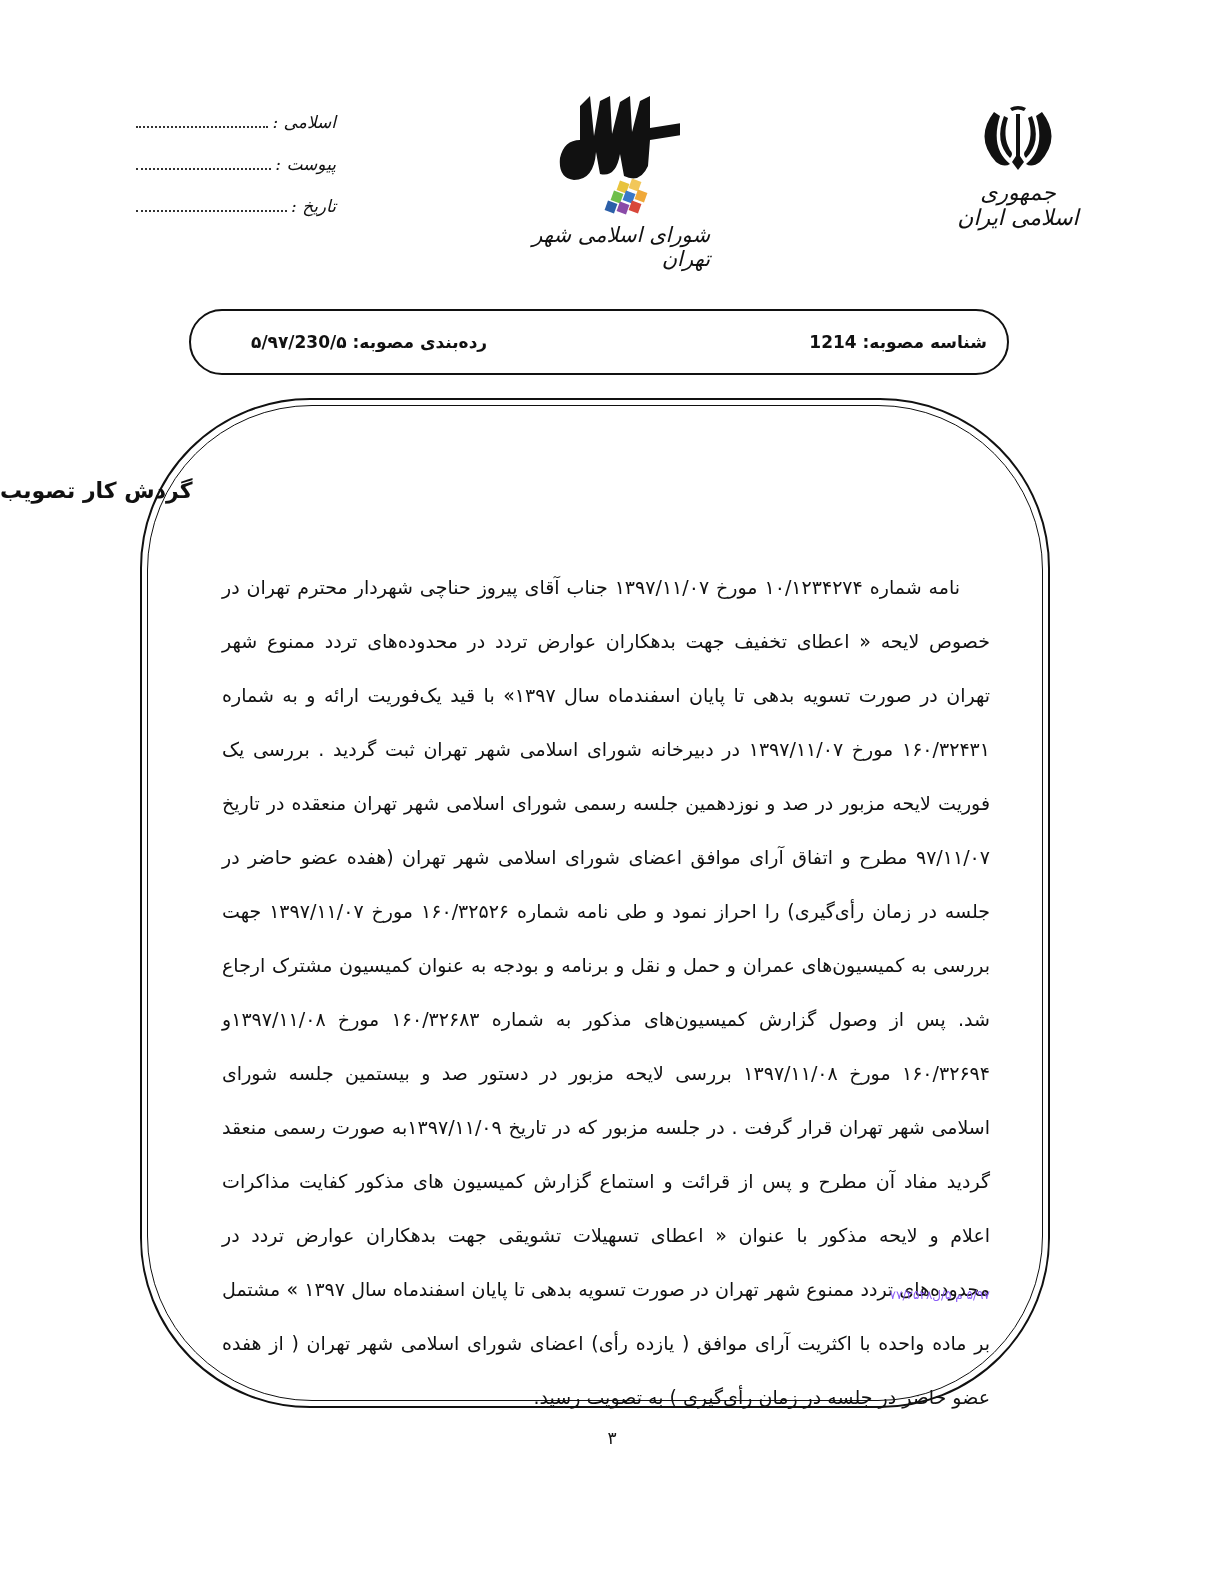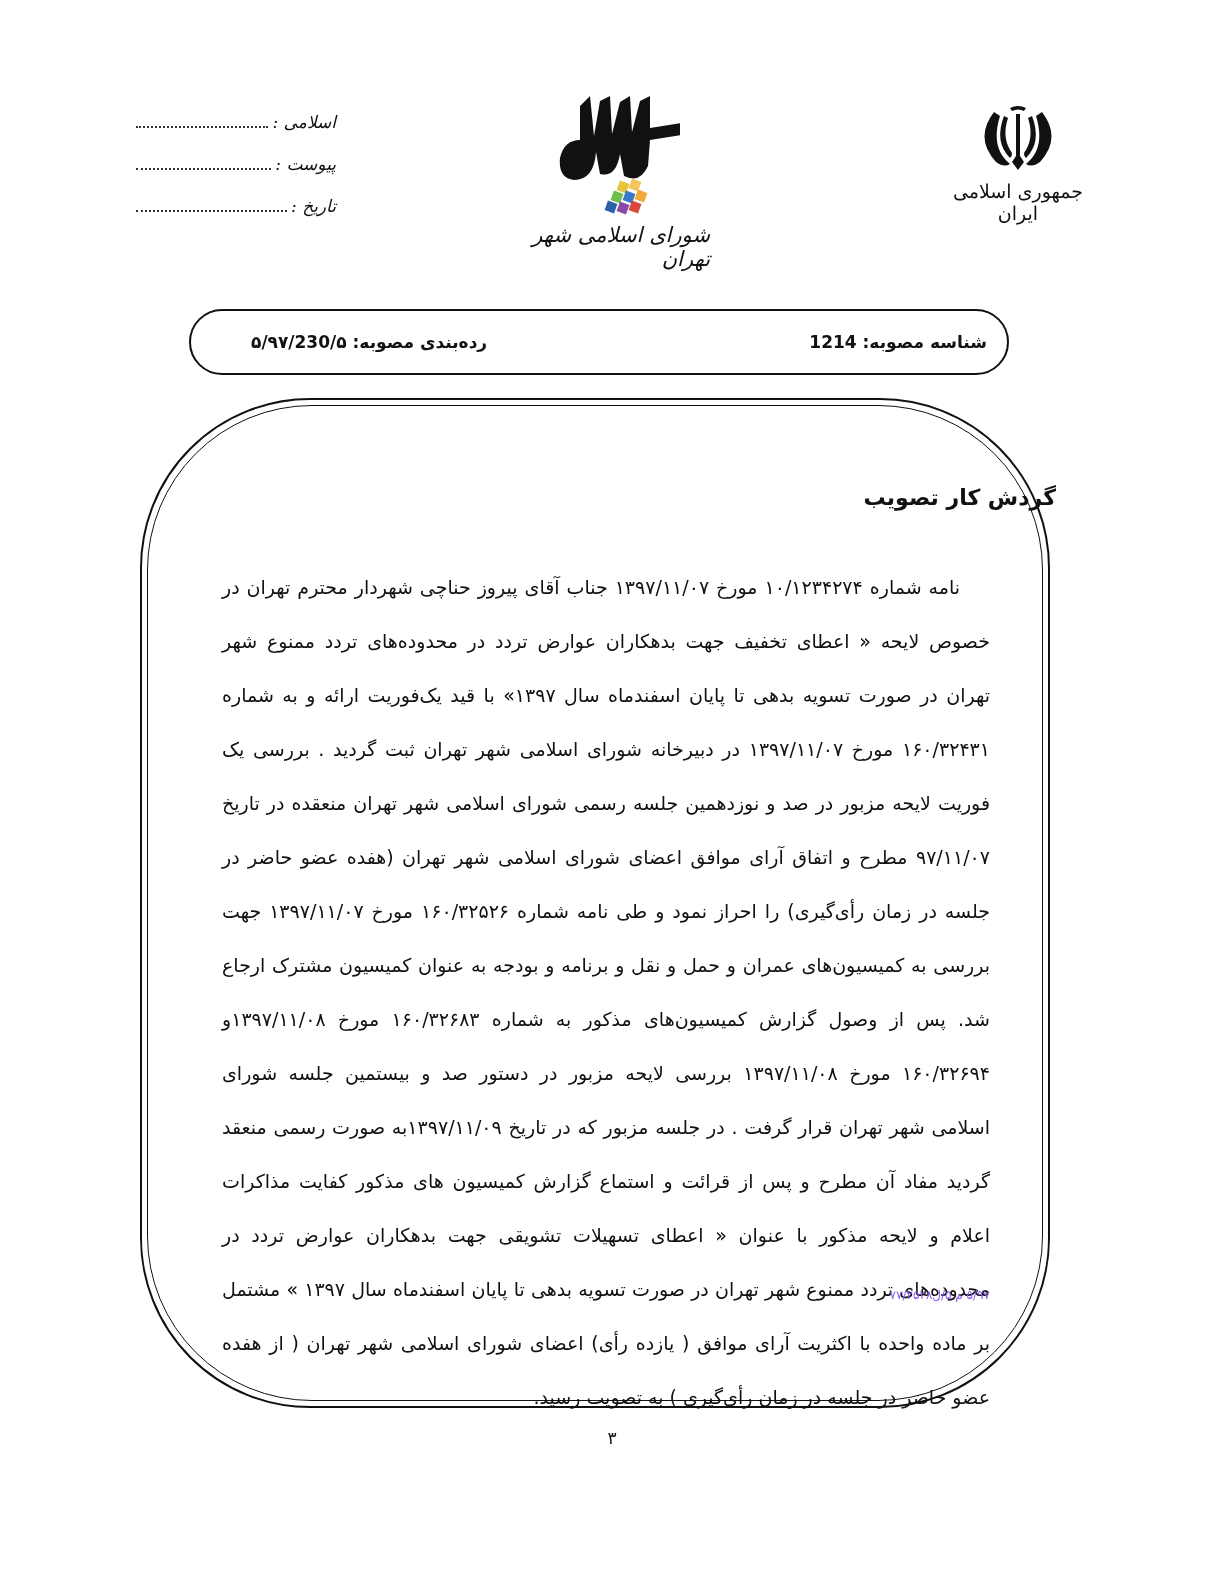--- a/index.html
+++ b/index.html
@@ -6,34 +6,34 @@
     body { width: 1224px; height: 1584px; position: relative; overflow: hidden; font-family: "DejaVu Sans", sans-serif; color: #111; }
 
     
     .form-fields { position: absolute; left: 136px; top: 112px; width: 200px; direction: rtl; }
     .form-row { display: flex; align-items: baseline; height: 42px; }
     .form-label { font-family: "DejaVu Serif", serif; font-style: italic; font-size: 17px; white-space: nowrap; padding-left: 4px; }
     .form-dots { flex: 1; border-bottom: 2px dotted #333; height: 10px; }
 
     .emblem { position: absolute; left: 948px; top: 106px; width: 140px; text-align: center; }
     .emblem svg { display: block; margin: 0 auto; }
-    .emblem-text { font-family: "DejaVu Serif", serif; font-size: 19px; margin-top: 10px; direction: rtl; }
+    .emblem-text { font-family: "DejaVu Serif", serif; font-style: italic; font-size: 22px; margin-top: 10px; direction: rtl; }
 
     .council-logo { position: absolute; left: 520px; top: 96px; width: 190px; text-align: right; }
     .council-logo svg { display: block; margin: 0 auto; }
     .council-text { font-family: "DejaVu Serif", serif; font-style: italic; font-size: 21px; direction: rtl; margin-top: 2px; }
 
     
     .id-bar { position: absolute; left: 189px; top: 309px; width: 820px; height: 66px; border: 2px solid #111; border-radius: 33px; box-sizing: border-box; direction: rtl; display: flex; align-items: center; justify-content: space-between; padding: 0 20px 0 60px; font-weight: bold; font-size: 17px; }
 
     
     .frame-outer { position: absolute; left: 140px; top: 398px; width: 910px; height: 1010px; border: 2px solid #111; border-radius: 170px; box-sizing: border-box; }
     .frame-inner { position: absolute; left: 5px; top: 5px; right: 5px; bottom: 5px; border: 1.5px solid #111; border-radius: 165px; }
 
-    .title { position: absolute; left: 0; width: 1056px; top: 478px; text-align: right; font-weight: bold; font-size: 22px; direction: rtl; letter-spacing: 1px; margin-top: 7px; }
+    .title { position: absolute; left: 0; width: 1056px; top: 478px; text-align: left; font-weight: bold; font-size: 22px; direction: rtl; letter-spacing: 1px; }
 
     .body-text { position: absolute; left: 222px; top: 560px; width: 768px; direction: rtl; text-align: justify; text-align-last: right; font-size: 19px; line-height: 54px; }
     .body-text p { margin: 0; text-indent: 30px; }
 
     .ref-code { position: absolute; left: 860px; top: 1288px; width: 130px; direction: rtl; text-align: right; font-size: 12px; color: #8b5cf6; }
 
     .page-number { position: absolute; left: 0; width: 1224px; top: 1428px; text-align: center; font-size: 17px; }
   </style>
 </head>
 <body>

